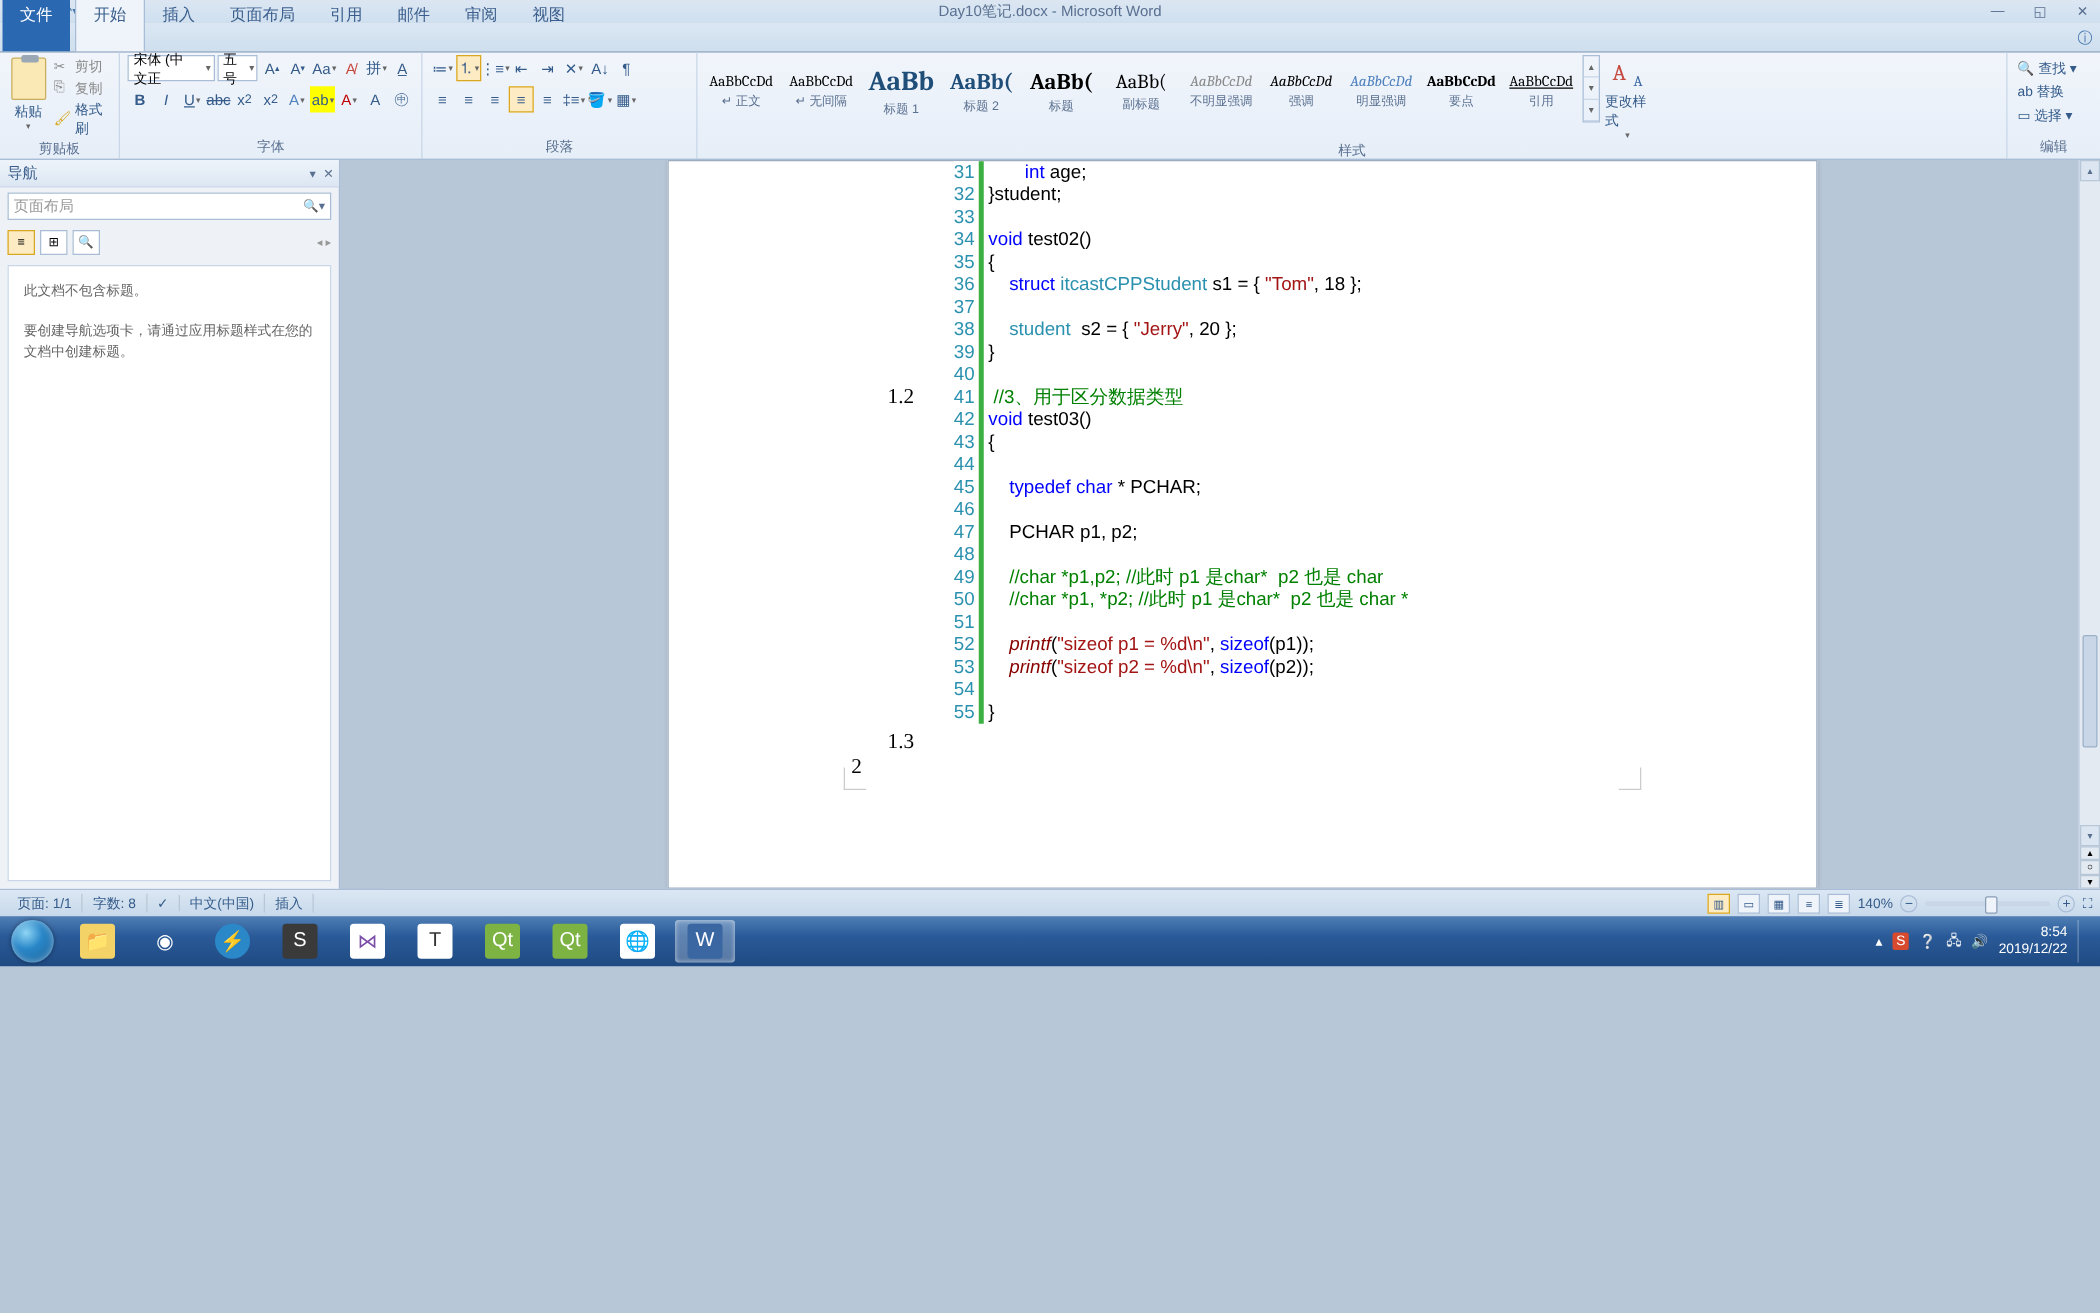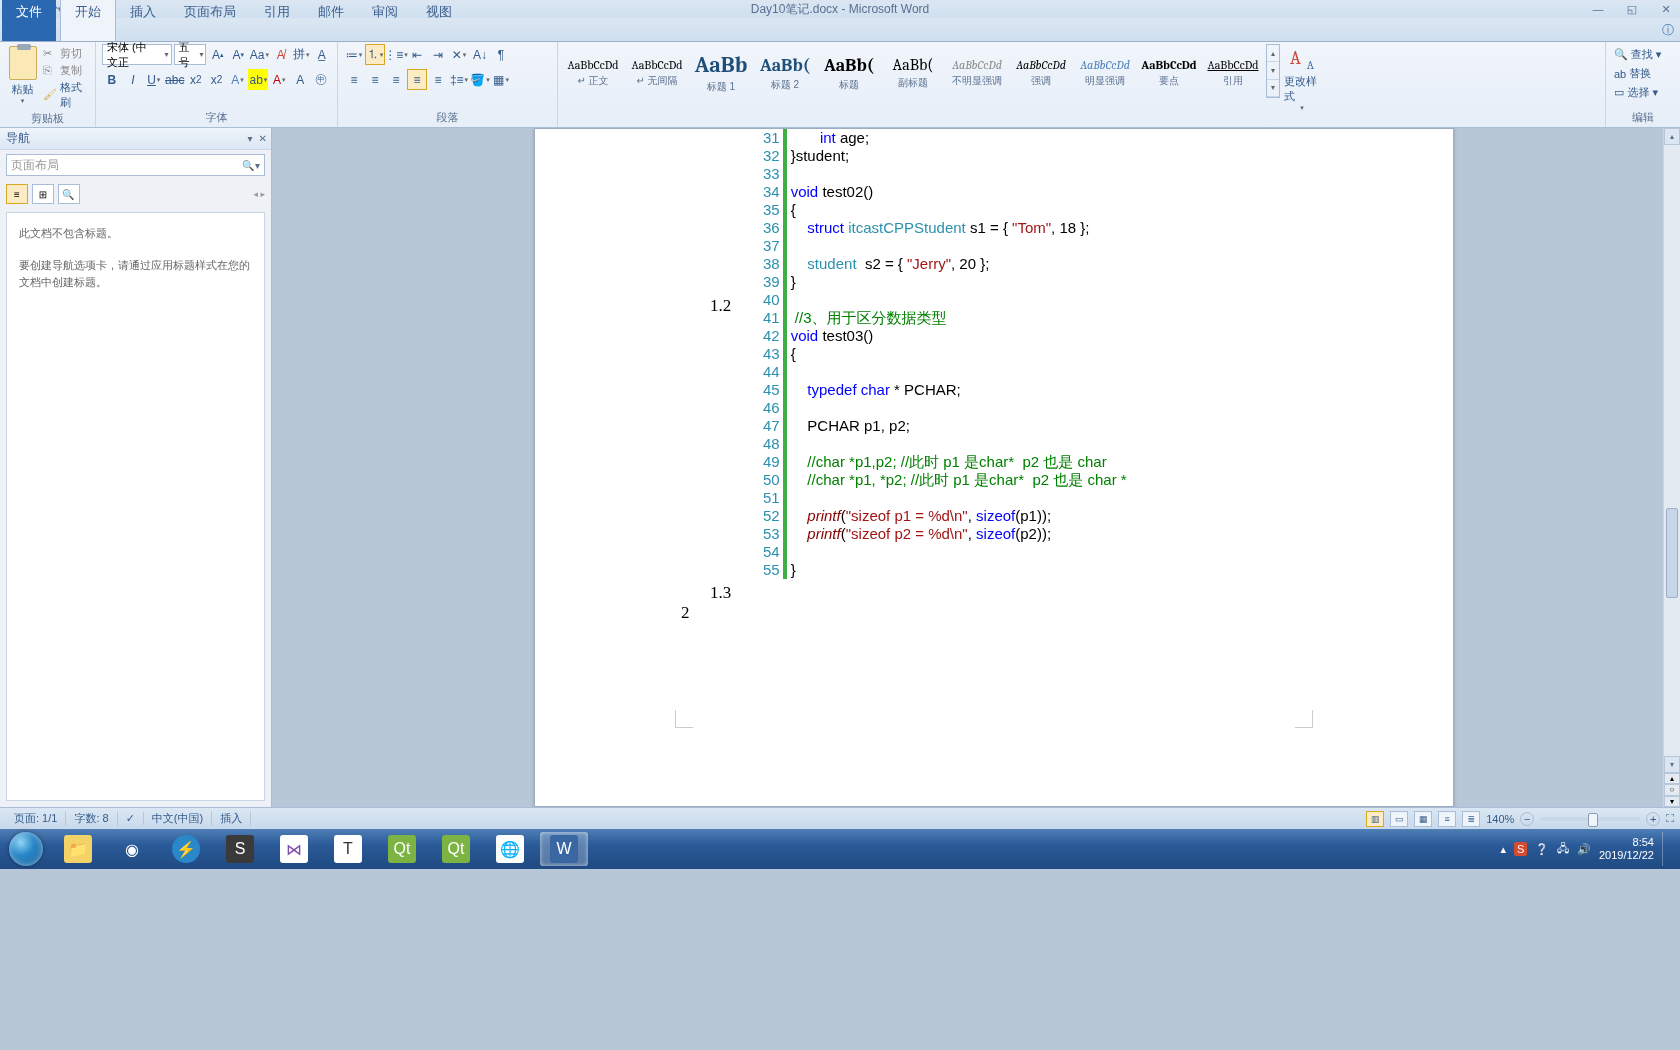--- a/index.html
+++ b/index.html
@@ -60,21 +60,21 @@
 .change-styles { width:36px; display:flex; flex-direction:column; align-items:center; padding-top:2px; cursor:pointer;}
 .cs-icon { width:28px; height:28px; position:relative;}
 .cs-icon::before { content:'A'; position:absolute; font-size:18px; color:#c74a3f; left:2px; top:2px; font-family:Cambria,serif;}
 .cs-icon::after { content:'A'; position:absolute; font-size:12px; color:#3a67a2; right:2px; bottom:2px; font-family:Cambria,serif;}
 
 
 .edit-col { display:flex; flex-direction:column; gap:2px; padding-top:2px;}
 .edit-item { display:flex; align-items:center; gap:3px; font-size:11px; color:#345b8a; cursor:pointer; padding:1px 2px;}
 
 
-.main { display: flex; height: 679px; gap: 36px; }
+.main { display: flex; height: 583px; gap: 36px; }
 .nav-pane { width: 272px; background: #eef2f7; border-right: 1px solid #a9bdd6; display: flex; flex-direction: column; }
 .nav-header { height: 22px; background: linear-gradient(#eef4fa,#dce7f3); border-bottom: 1px solid #c8d6e8; display: flex; align-items: center; padding: 0 6px; font-size: 12px; color: #3b5e8c; position:relative;}
 .nav-header-ctls { position:absolute; right:4px; display:flex; gap:6px; font-size:10px; color:#5a7090;}
 .nav-search { margin: 4px 6px; height: 22px; border: 1px solid #a9bdd6; background: #fff; display: flex; align-items: center; padding: 0 4px; color: #999; position:relative;}
 .nav-search::after { content:'🔍▾'; position:absolute; right:4px; font-size:10px; color:#5a7090;}
 .nav-tabs { display:flex; gap:4px; margin:4px 6px; }
 .nav-tab { width:22px; height:20px; border:1px solid #a9bdd6; background:#fff; cursor:pointer; display:flex; align-items:center; justify-content:center; font-size:10px;}
 .nav-tab.active { background:#fdebc3; border-color:#d9a821;}
 .nav-body { flex:1; background:#fff; margin:4px 6px 6px; border:1px solid #c8d6e8; padding:12px; font-size:11px; color:#666; line-height:1.6;}
 
@@ -300,20 +300,21 @@
         <div>▴</div>
         <div>▾</div>
         <div>▾</div>
       </div>
       <div class="change-styles">
         <div class="cs-icon"></div>
         <div style="font-size:11px;color:#345b8a;">更改样式</div>
         <div style="font-size:7px;color:#666;">▾</div>
       </div>
     </div>
+    <div class="group-label">样式</div>
   </div>
 
   <div class="group" style="width:74px;border-right:none;">
     <div class="edit-col">
       <div class="edit-item"><span>🔍</span><span>查找</span> ▾</div>
       <div class="edit-item">
           <span>ab</span>
           <span>替换</span>
         </div>
       <div class="edit-item"><span>▭</span><span>选择</span> ▾</div>
@@ -340,21 +341,21 @@
       <span style="margin-left:auto;color:#999;font-size:9px;align-self:center;">◂ ▸</span>
     </div>
     <div class="nav-body">
       <div style="margin-bottom:14px;">此文档不包含标题。</div>
       <div>要创建导航选项卡，请通过应用标题样式在您的文档中创建标题。</div>
     </div>
   </div>
 
   <div class="doc-area">
     <div class="page">
-      <div class="outline-num" style="top:167px; left:175px;">1.2</div>
+      <div class="outline-num" style="top:178px; left:175px;">1.2</div>
       <div class="outline-num" style="top:454px; left:175px;">1.3</div>
       <div class="outline-num" style="top:474px; left:146px;">2</div>
       <div class="code-block">
         <div class="gutter" id="gutter">
             <div>31</div>
             <div>32</div>
             <div>33</div>
             <div>34</div>
             <div>35</div>
             <div>36</div>

